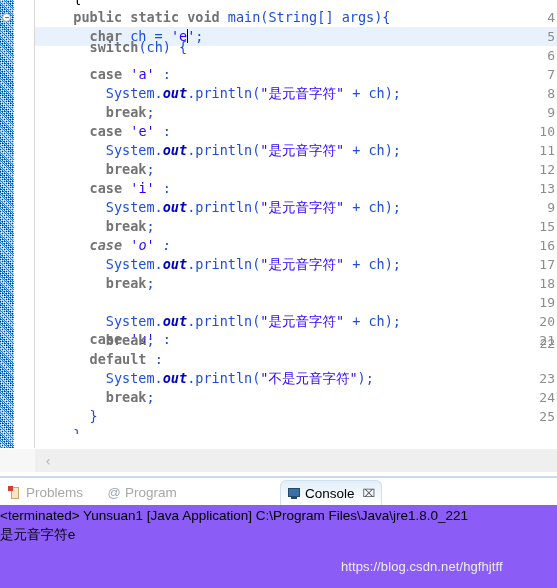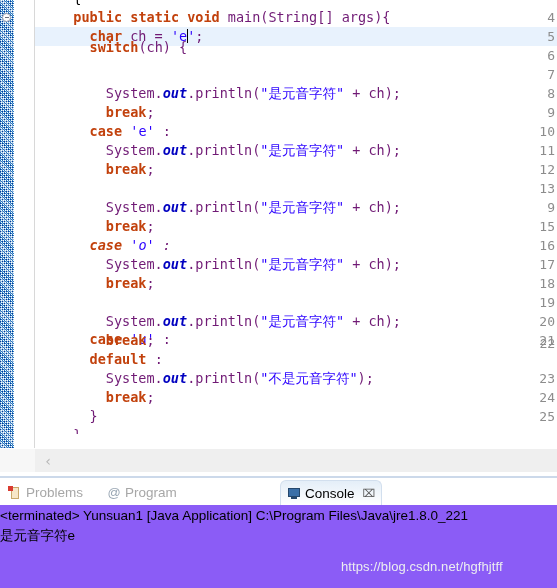--- a/index.html
+++ b/index.html
@@ -104,24 +104,24 @@
   }
   
   #current-line-hl {
     position: absolute;
     left: 35px;
     width: 522px;
     height: 19px;
     background: #e8f2fd;
   }
 
-  .kw   { color: #c2410c; font-weight: bold; }
+  .kw   { color: #737373; font-weight: bold; }
   .str  { color: #2a00ff; }
   .fld  { color: #0000c0; font-weight: bold; font-style: italic; }
-  .pln  { color: #701a75; }
+  .pln  { color: #1d4ed8; }
 
   #caret {
     display: inline-block;
     width: 1px;
     height: 14px;
     background: #000;
     vertical-align: -2px;
     margin: 0 -1px 0 0;
   }
 
@@ -276,21 +276,21 @@
   .console-line {
     position: absolute;
     left: 0;
     white-space: pre;
     font-family: "Liberation Sans", sans-serif;
     font-size: 13.5px;
     line-height: 18px;
     color: #000000;
   }
   #console-out {
-    font-family: Liberation Sans, sans-serif;
+    font-family: Liberation Mono, monospace;
   }
 
   #watermark {
     position: absolute;
     left: 341px; top: 559px;
     font-size: 13px;
     color: #eceef0;
     font-family: "Liberation Sans", sans-serif;
     white-space: nowrap;
     letter-spacing: .1px;
@@ -333,25 +333,27 @@
     </div>
   <div id="fold-host">
       <div class="fold-marker" style="top: 13px;"></div>
     </div>
 
   <div id="code-surface">
       <div class="code-line" style="top: -11px; left: 24.36px;">{</div>
       <div class="code-line" style="top: 8px; left: 24.36px;"><span class="kw">public</span><span class="pln"> </span><span class="kw">static</span><span class="pln"> </span><span class="kw">void</span><span class="pln"> main(String[] args){</span></div>
       <div class="code-line" style="top: 27px; left: 40.6px;"><span class="kw">char</span><span class="pln"> ch = </span><span class="str">'e</span><span id="caret"></span><span class="str">'</span><span class="pln">;</span></div>
       <div class="code-line" style="top: 38px; left: 40.6px;"><span class="kw">switch</span><span class="pln">(ch) {</span></div>
+      <div class="code-line" style="top: 65px; left: 40.6px;"><span class="kw">case</span><span class="pln"> </span><span class="str">'a'</span><span class="pln"> :</span></div>
       <div class="code-line" style="top: 84px; left: 56.84px;"><span class="pln">System.</span><span class="fld">out</span><span class="pln">.println(</span><span class="str">"是元音字符"</span><span class="pln"> + ch);</span></div>
       <div class="code-line" style="top: 103px; left: 56.84px;"><span class="kw">break</span><span class="pln">;</span></div>
       <div class="code-line" style="top: 122px; left: 40.6px;"><span class="kw">case</span><span class="pln"> </span><span class="str">'e'</span><span class="pln"> :</span></div>
       <div class="code-line" style="top: 141px; left: 56.84px;"><span class="pln">System.</span><span class="fld">out</span><span class="pln">.println(</span><span class="str">"是元音字符"</span><span class="pln"> + ch);</span></div>
       <div class="code-line" style="top: 160px; left: 56.84px;"><span class="kw">break</span><span class="pln">;</span></div>
+      <div class="code-line" style="top: 179px; left: 40.6px;"><span class="kw">case</span><span class="pln"> </span><span class="str">'i'</span><span class="pln"> :</span></div>
       <div class="code-line" style="top: 198px; left: 56.84px;"><span class="pln">System.</span><span class="fld">out</span><span class="pln">.println(</span><span class="str">"是元音字符"</span><span class="pln"> + ch);</span></div>
       <div class="code-line" style="top: 217px; left: 56.84px;"><span class="kw">break</span><span class="pln">;</span></div>
       <div class="code-line" style="top: 236px; left: 40.6px; font-style: italic;"><span class="kw">case</span><span class="pln"> </span><span class="str">'o'</span><span class="pln"> :</span></div>
       <div class="code-line" style="top: 255px; left: 56.84px;"><span class="pln">System.</span><span class="fld">out</span><span class="pln">.println(</span><span class="str">"是元音字符"</span><span class="pln"> + ch);</span></div>
       <div class="code-line" style="top: 274px; left: 56.84px;"><span class="kw">break</span><span class="pln">;</span></div>
       <div class="code-line" style="top: 293px; left: 40.6px; margin-top: 37px;"><span class="kw">case</span><span class="pln"> </span><span class="str">'u'</span><span class="pln"> :</span></div>
       <div class="code-line" style="top: 312px; left: 56.84px;"><span class="pln">System.</span><span class="fld">out</span><span class="pln">.println(</span><span class="str">"是元音字符"</span><span class="pln"> + ch);</span></div>
       <div class="code-line" style="top: 331px; left: 56.84px;"><span class="kw">break</span><span class="pln">;</span></div>
       <div class="code-line" style="top: 350px; left: 40.6px;"><span class="kw">default</span><span class="pln"> :</span></div>
       <div class="code-line" style="top: 369px; left: 56.84px;"><span class="pln">System.</span><span class="fld">out</span><span class="pln">.println(</span><span class="str">"不是元音字符"</span><span class="pln">);</span></div>

